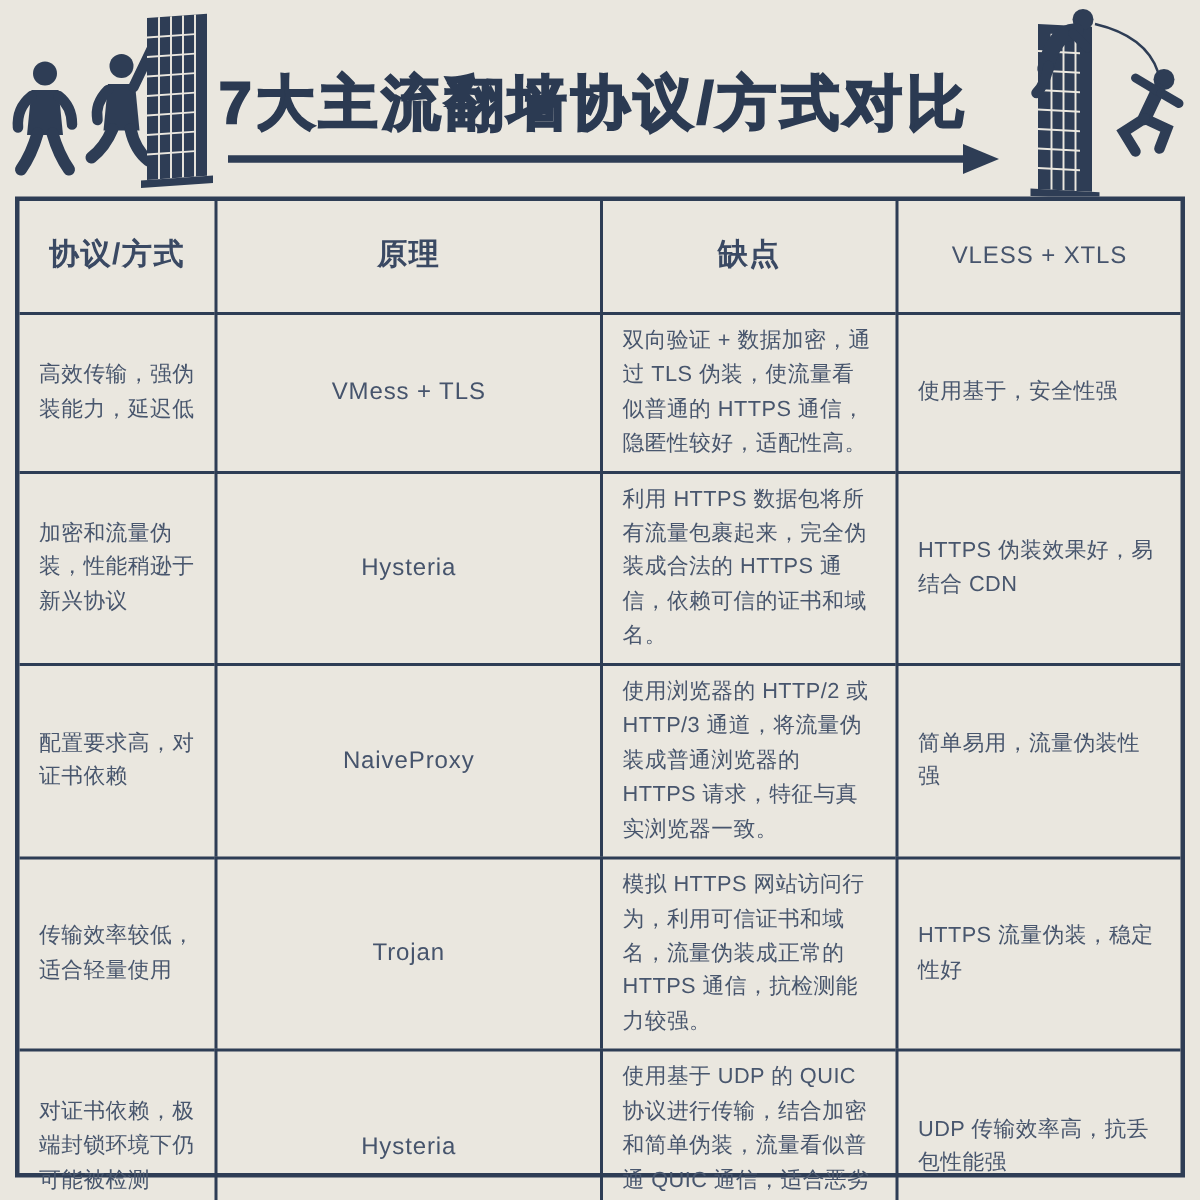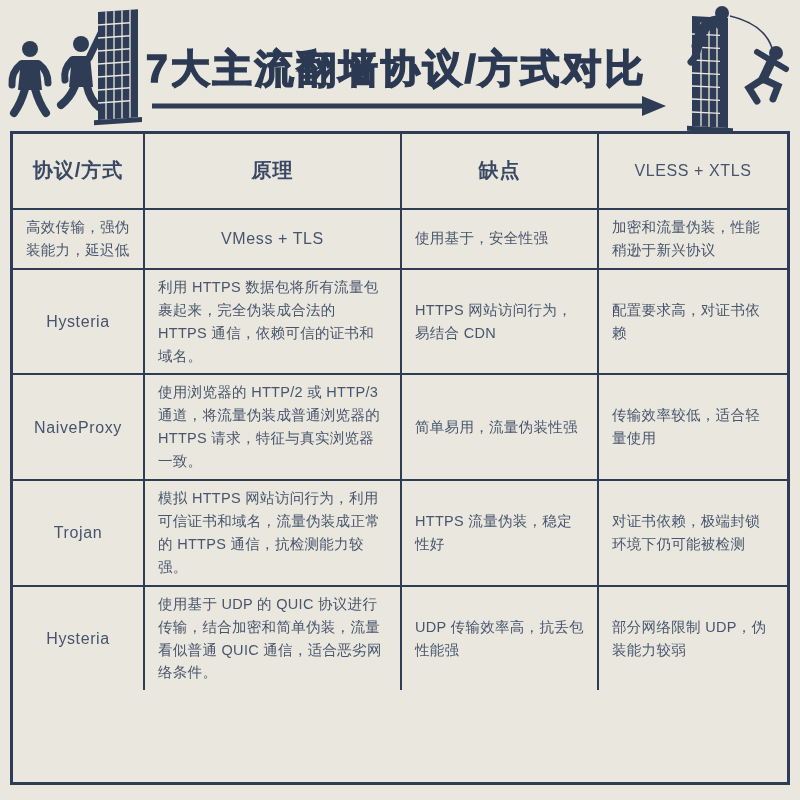--- a/index.html
+++ b/index.html
@@ -141,26 +141,27 @@
 <div class="cmp-table">
 
   <div class="cell head">协议/方式</div>
   <div class="cell head">原理</div>
   <div class="cell head">缺点</div>
 
   <div class="cell proto">VLESS + XTLS</div>
   <div class="cell">高效传输，强伪装能力，延迟低</div>
 
   <div class="cell proto">VMess + TLS</div>
+  <div class="cell">双向验证 + 数据加密，通过 TLS 伪装，使流量看似普通的 HTTPS 通信，隐匿性较好，适配性高。</div>
   <div class="cell">使用基于，安全性强</div>
   <div class="cell">加密和流量伪装，性能稍逊于新兴协议</div>
 
   <div class="cell proto">Hysteria</div>
   <div class="cell">利用 HTTPS 数据包将所有流量包裹起来，完全伪装成合法的 HTTPS 通信，依赖可信的证书和域名。</div>
-  <div class="cell">HTTPS 网站访问行为，易结合 CDN</div>
+  <div class="cell">HTTPS 伪装效果好，易结合 CDN</div>
   <div class="cell">配置要求高，对证书依赖</div>
 
   <div class="cell proto">NaiveProxy</div>
   <div class="cell">使用浏览器的 HTTP/2 或 HTTP/3 通道，将流量伪装成普通浏览器的 HTTPS 请求，特征与真实浏览器一致。</div>
   <div class="cell">简单易用，流量伪装性强</div>
   <div class="cell">传输效率较低，适合轻量使用</div>
 
   <div class="cell proto">Trojan</div>
   <div class="cell">模拟 HTTPS 网站访问行为，利用可信证书和域名，流量伪装成正常的 HTTPS 通信，抗检测能力较强。</div>
   <div class="cell">HTTPS 流量伪装，稳定性好</div>

